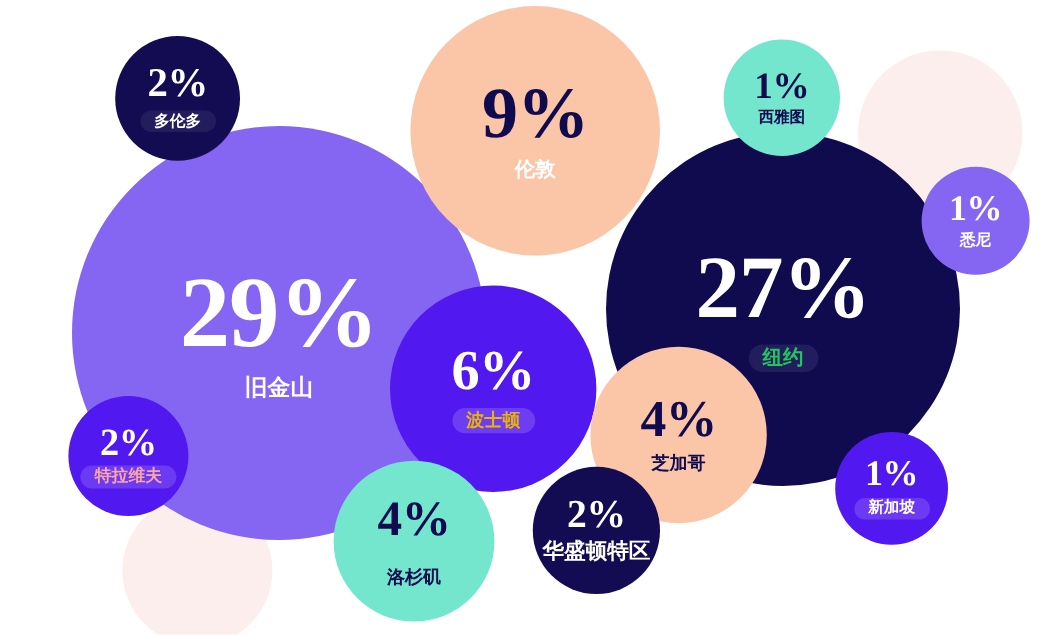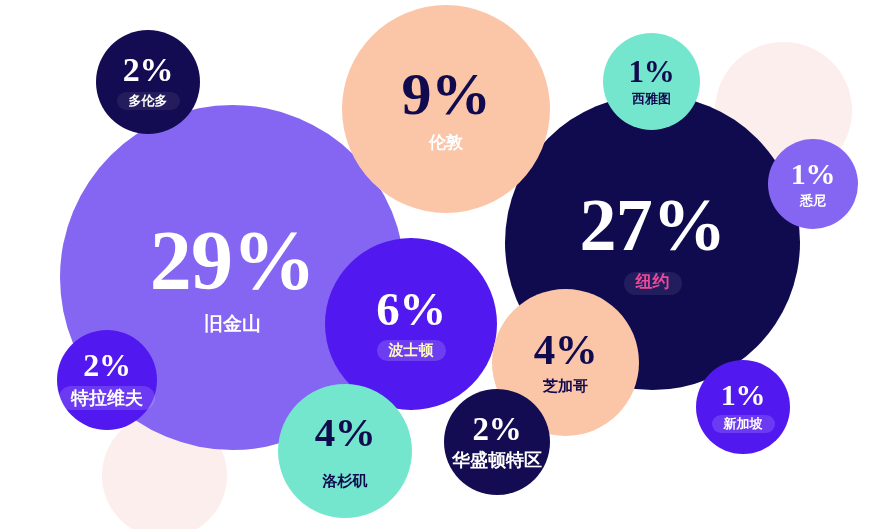--- a/index.html
+++ b/index.html
@@ -62,51 +62,51 @@
   <div id="deco-layer">
       <div class="deco" style="left: 715px; top: 42px; width: 137px; height: 137px; background: rgb(251, 238, 236);"></div>
       <div class="deco" style="left: 102px; top: 413px; width: 125px; height: 125px; background: rgb(251, 238, 236);"></div>
     </div>
   <div id="bubble-layer">
       <div class="bubble" style="left: 60px; top: 105px; width: 345px; height: 345px; background: rgb(133, 102, 242);">
         <div class="pct" style="font-size: 84px; color: rgb(255, 255, 255);">29%</div>
         <div class="city" style="font-size: 19px; color: rgb(255, 255, 255); margin-top: 13px;">旧金山</div>
         <span class="tickmark" style="left: 286px; top: 207px;"></span>
       </div>
-      <div class="bubble has-pill" style="left: 505px; top: 95px; width: 295px; height: 295px; background: rgb(16, 10, 79);">
+      <div class="bubble has-pill" style="left: 505px; top: 110px; width: 295px; height: 295px; background: rgb(16, 10, 79);">
         <div class="pct" style="font-size: 74px; color: rgb(255, 255, 255);">27%</div>
-        <div class="city" style="font-size: 17px; color: #ec4899; margin-top: 12px; background: rgba(255, 255, 255, 0.08); font-family: Liberation Mono, monospace;">纽约</div>
+        <div class="city" style="font-size: 17px; color: #22c55e; margin-top: 12px; background: rgba(255, 255, 255, 0.08);">纽约</div>
       </div>
       <div class="bubble" style="left: 342px; top: 5px; width: 208px; height: 208px; background: rgb(251, 197, 168);">
         <div class="pct" style="font-size: 60px; color: rgb(16, 10, 79);">9%</div>
         <div class="city" style="font-size: 17px; color: rgb(255, 255, 255); margin-top: 10px;">伦敦</div>
       </div>
       <div class="bubble has-pill" style="left: 325px; top: 238px; width: 172px; height: 172px; background: rgb(82, 24, 240);">
         <div class="pct" style="font-size: 47px; color: rgb(255, 255, 255);">6%</div>
-        <div class="city" style="font-size: 15px; color: #fef9c3; margin-top: 8px; background: rgba(255, 255, 255, 0.16);">波士顿</div>
+        <div class="city" style="font-size: 15px; color: #eab308; margin-top: 8px; background: rgba(255, 255, 255, 0.16);">波士顿</div>
       </div>
       <div class="bubble" style="left: 278px; top: 384px; width: 134px; height: 134px; background: rgb(116, 230, 205);">
         <div class="pct" style="font-size: 41px; color: rgb(16, 10, 79);">4%</div>
         <div class="city" style="font-size: 15px; color: rgb(16, 10, 79); margin-top: 21px;">洛杉矶</div>
       </div>
       <div class="bubble" style="left: 492px; top: 289px; width: 147px; height: 147px; background: rgb(251, 197, 168);">
         <div class="pct" style="font-size: 43px; color: rgb(16, 10, 79);">4%</div>
         <div class="city" style="font-size: 15px; color: rgb(16, 10, 79); margin-top: 7px;">芝加哥</div>
       </div>
       <div class="bubble has-pill" style="left: 96px; top: 30px; width: 104px; height: 104px; background: rgb(19, 12, 82);">
         <div class="pct" style="font-size: 34px; color: rgb(255, 255, 255);">2%</div>
         <div class="city" style="font-size: 13px; color: rgb(255, 255, 255); margin-top: 5px; background: rgba(255, 255, 255, 0.07); font-family: Liberation Serif, serif;">多伦多</div>
       </div>
       <div class="bubble" style="left: 444px; top: 389px; width: 106px; height: 106px; background: rgb(19, 12, 82);">
         <div class="pct" style="font-size: 33px; color: rgb(255, 255, 255);">2%</div>
         <div class="city" style="font-size: 18px; color: rgb(255, 255, 255); margin-top: 5px;">华盛顿特区</div>
       </div>
       <div class="bubble has-pill" style="left: 57px; top: 330px; width: 100px; height: 100px; background: rgb(82, 24, 240);">
         <div class="pct" style="font-size: 32px; color: rgb(255, 255, 255);">2%</div>
-        <div class="city" style="font-size: 18px; color: #ffffff; margin-top: 5px; background: rgba(255, 255, 255, 0.15);">特拉维夫</div>
+        <div class="city" style="font-size: 14px; color: #fca5a5; margin-top: 5px; background: rgba(255, 255, 255, 0.15);">特拉维夫</div>
       </div>
       <div class="bubble" style="left: 603px; top: 33px; width: 97px; height: 97px; background: rgb(116, 230, 205);">
         <div class="pct" style="font-size: 31px; color: rgb(16, 10, 79);">1%</div>
         <div class="city" style="font-size: 13px; color: rgb(16, 10, 79); margin-top: 5px;">西雅图</div>
       </div>
       <div class="bubble" style="left: 768px; top: 139px; width: 90px; height: 90px; background: rgb(133, 102, 242);">
         <div class="pct" style="font-size: 30px; color: rgb(255, 255, 255);">1%</div>
         <div class="city" style="font-size: 13px; color: rgb(255, 255, 255); margin-top: 5px;">悉尼</div>
       </div>
       <div class="bubble has-pill" style="left: 696px; top: 360px; width: 94px; height: 94px; background: rgb(82, 24, 240);">

